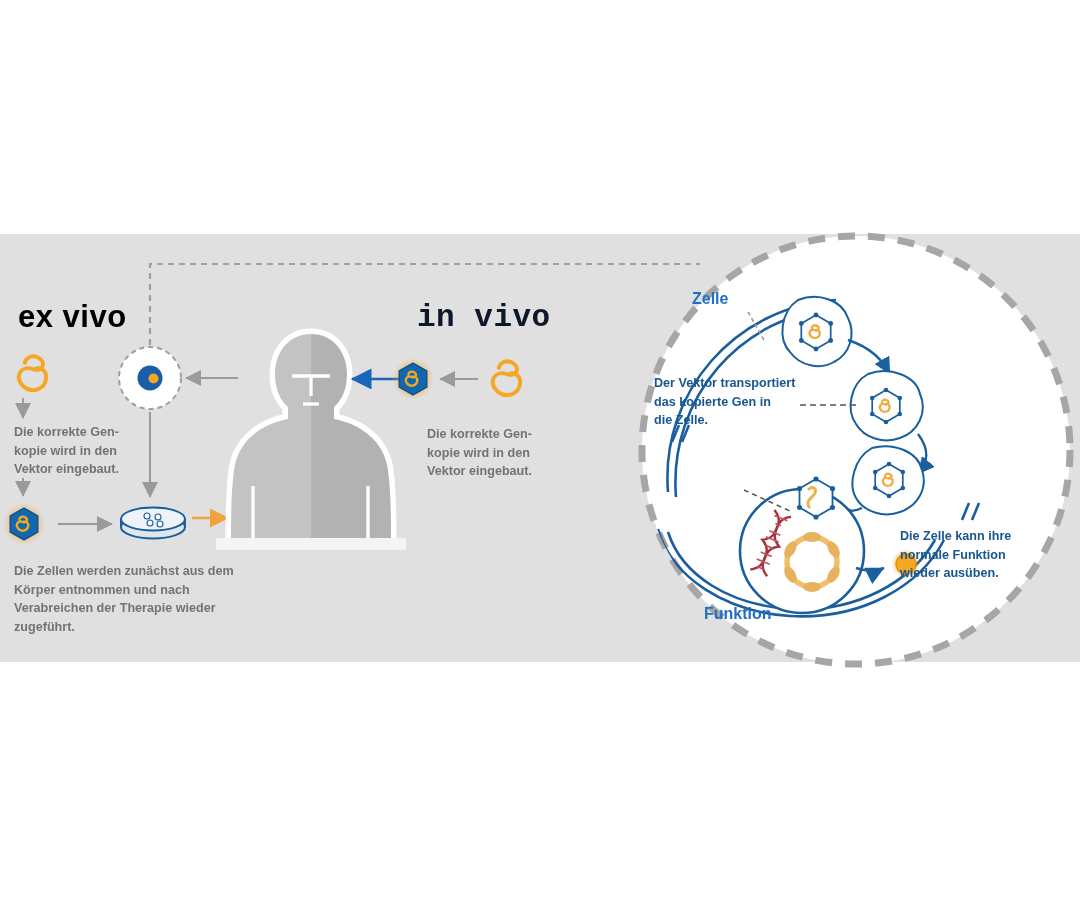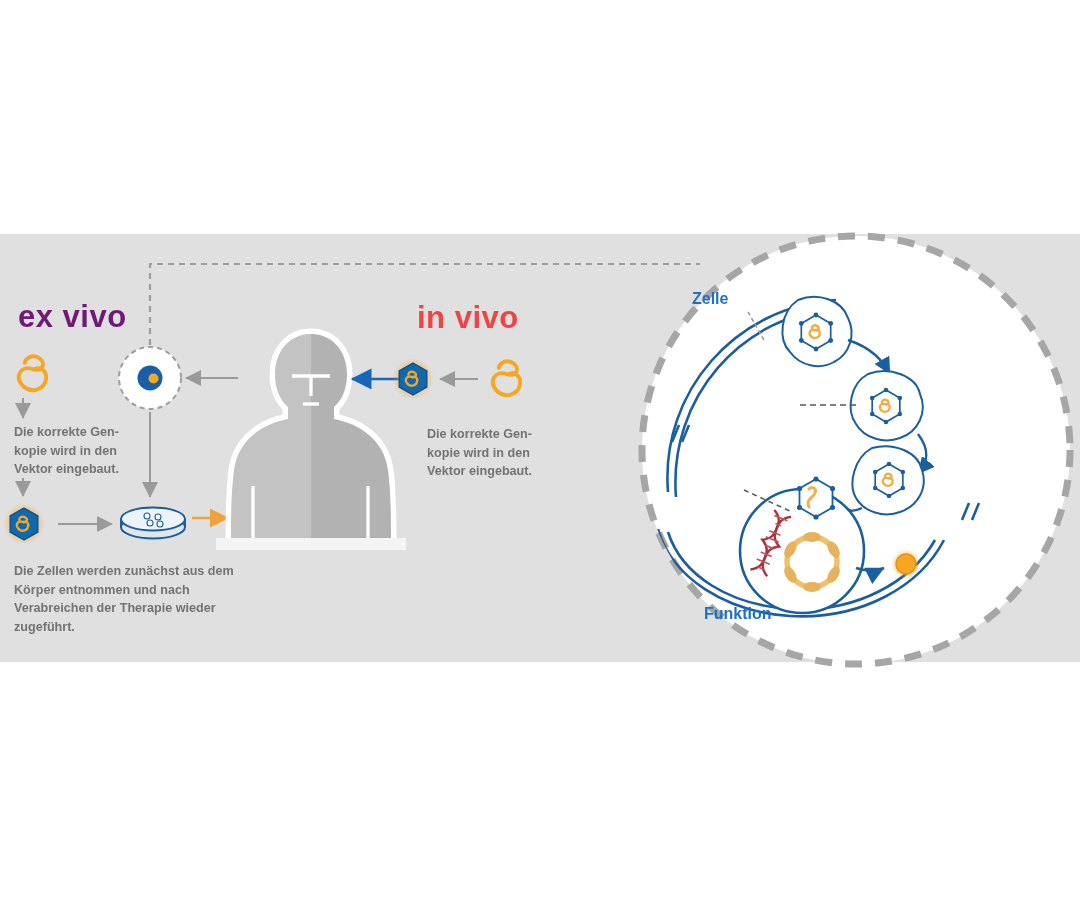--- a/index.html
+++ b/index.html
@@ -19,22 +19,22 @@
     position:absolute;color:#737373;font-weight:bold;
     font-size:12.6px;line-height:18.5px;
     font-family:"Liberation Sans", sans-serif;
     white-space:pre-line;
   }
   .txt.c2{color:#17568f;}
   .ttl-html{
     position:absolute;font-weight:bold;font-size:31px;
     font-family:"Liberation Sans", sans-serif;letter-spacing:0.5px;
   }
-  .ttl-html.ex{color:#701a75;}
-  .ttl-html.in{color:#ef4444;}
+  .ttl-html.ex{color:#000000;}
+  .ttl-html.in{color:#0f172a;font-family:Liberation Mono, monospace;}
   .biglabel{
     position:absolute;font-weight:bold;font-size:16px;color:#1f6fc4;
     font-family:"Liberation Sans", sans-serif;
   }
 </style>
 </head>
 <body>
 
 <div id="stage">
 
@@ -362,16 +362,22 @@
 
   <div class="txt" style="left:427px;top:425px;width:150px;">Die korrekte Gen-
 kopie wird in den
 Vektor eingebaut.</div>
 
 
   <div class="biglabel" style="left:692px;top:290px;">Zelle</div>
 
   <div class="biglabel" style="left:704px;top:605px;">Funktion</div>
 
-
-
+  <div class="txt c2" style="left:654px;top:374px;width:200px;">Der Vektor transportiert
+das kopierte Gen in
+die Zelle.</div>
+
+
+  <div class="txt c2" style="left:900px;top:527px;width:140px;">Die Zelle kann ihre
+normale Funktion
+wieder ausüben.</div>
 
 </div>
 
 </body></html>

